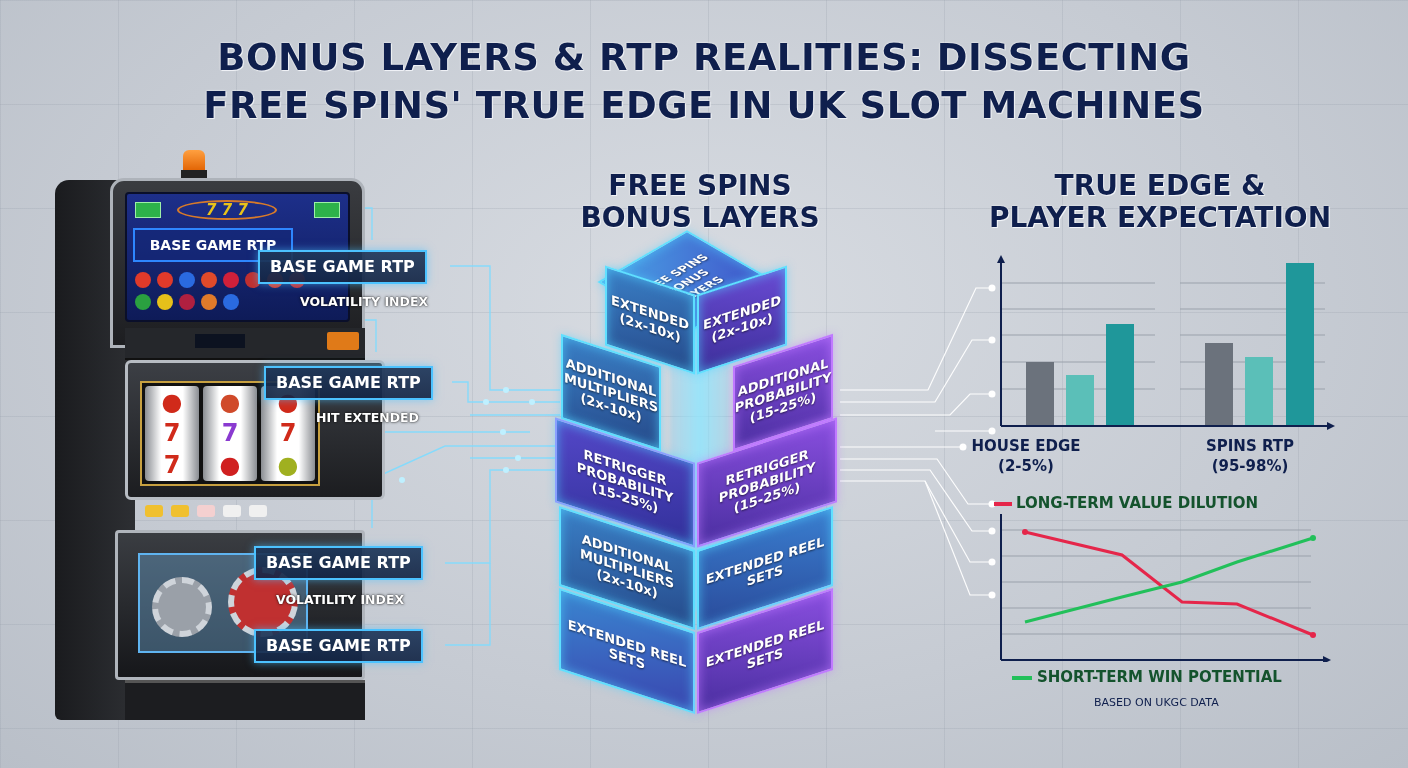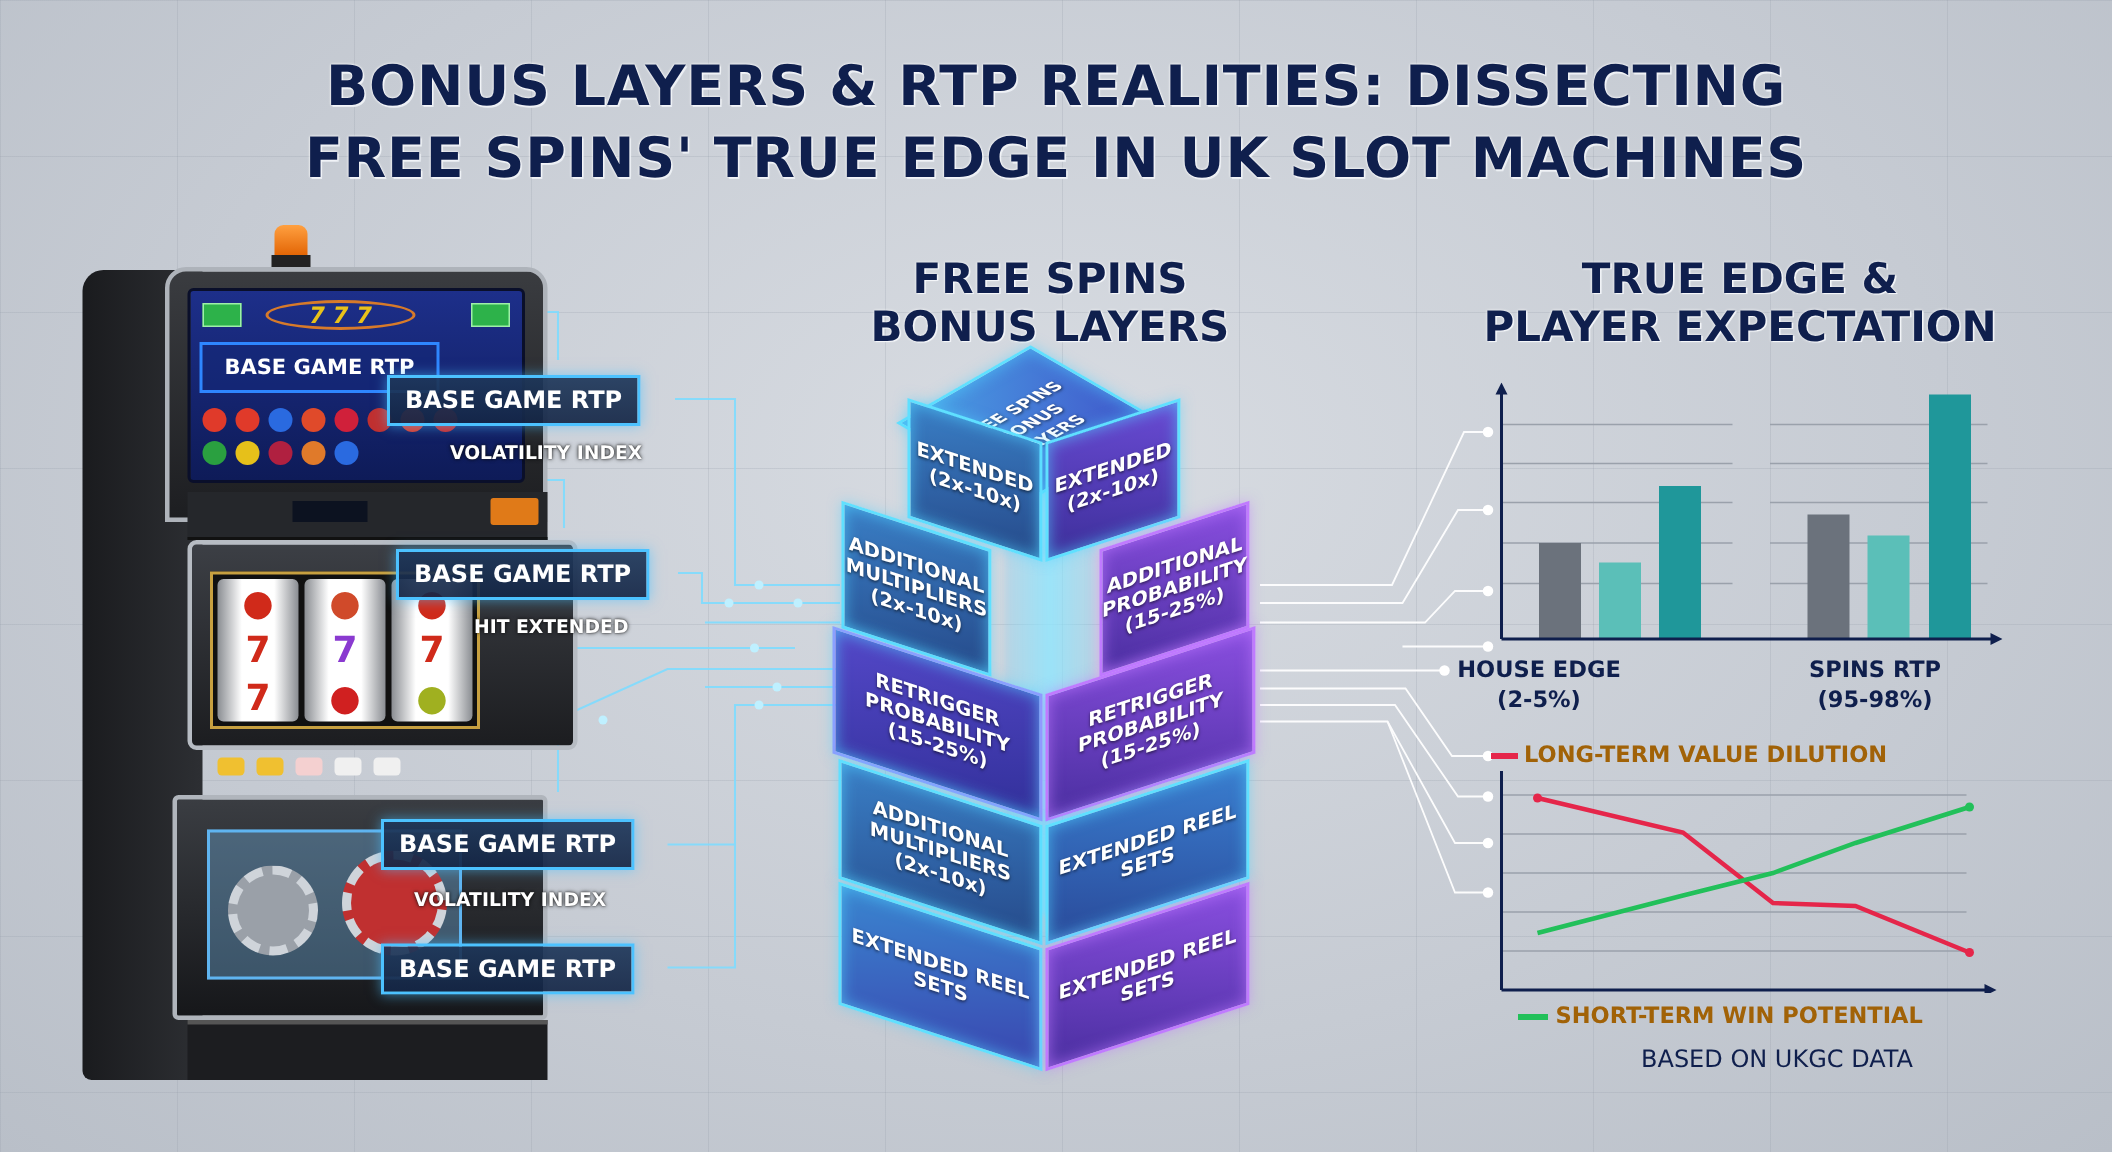--- a/index.html
+++ b/index.html
@@ -75,22 +75,22 @@
     border: 2px solid #5fe0ff; box-shadow: 0 0 10px rgba(80,210,255,0.7) inset, 0 0 8px rgba(80,210,255,0.5);
     text-shadow: 0 1px 2px rgba(0,0,0,0.6);
   }
   .face.left { background: linear-gradient(160deg, #3a7fc6, #264a8a); transform: skewY(18deg); }
   .face.right { background: linear-gradient(200deg, #6a4bd4, #3d2f9a); transform: skewY(-18deg); }
   .face.top { background: linear-gradient(135deg, #4aa6e6, #4050c8); transform: rotate(-45deg) skew(15deg,15deg); }
   .face.purple { border-color:#c07aff; box-shadow:0 0 10px rgba(190,120,255,0.7) inset, 0 0 8px rgba(190,120,255,0.5); background: linear-gradient(200deg,#8a4fe0,#4a2fa0);}
   .core { position:absolute; left:125px; top:70px; width:60px; height:300px; background: linear-gradient(90deg, rgba(80,200,255,0.2), rgba(140,230,255,0.8), rgba(80,200,255,0.2)); filter: blur(2px);}
   
   .chart-label { position:absolute; color:#0f1f4d; font-weight:800; font-size:15px; text-align:center; line-height:20px;}
-  .legend-text { position:absolute; color:#a16207; font-weight:800; font-size:15px; white-space:nowrap;}
-  .footnote { position:absolute; color:#0f1f4d; font-size:16px; white-space:nowrap; }
+  .legend-text { position:absolute; color:#14532d; font-weight:800; font-size:15px; white-space:nowrap;}
+  .footnote { position:absolute; color:#0f1f4d; font-size:11px; white-space:nowrap; }
 </style>
 </head>
 <body>
 
 <div class="gridbg"></div>
 
 <div class="main-title">
   <div>BONUS LAYERS &amp; RTP REALITIES: DISSECTING</div>
   <div>FREE SPINS' TRUE EDGE IN UK SLOT MACHINES</div>
 </div>

